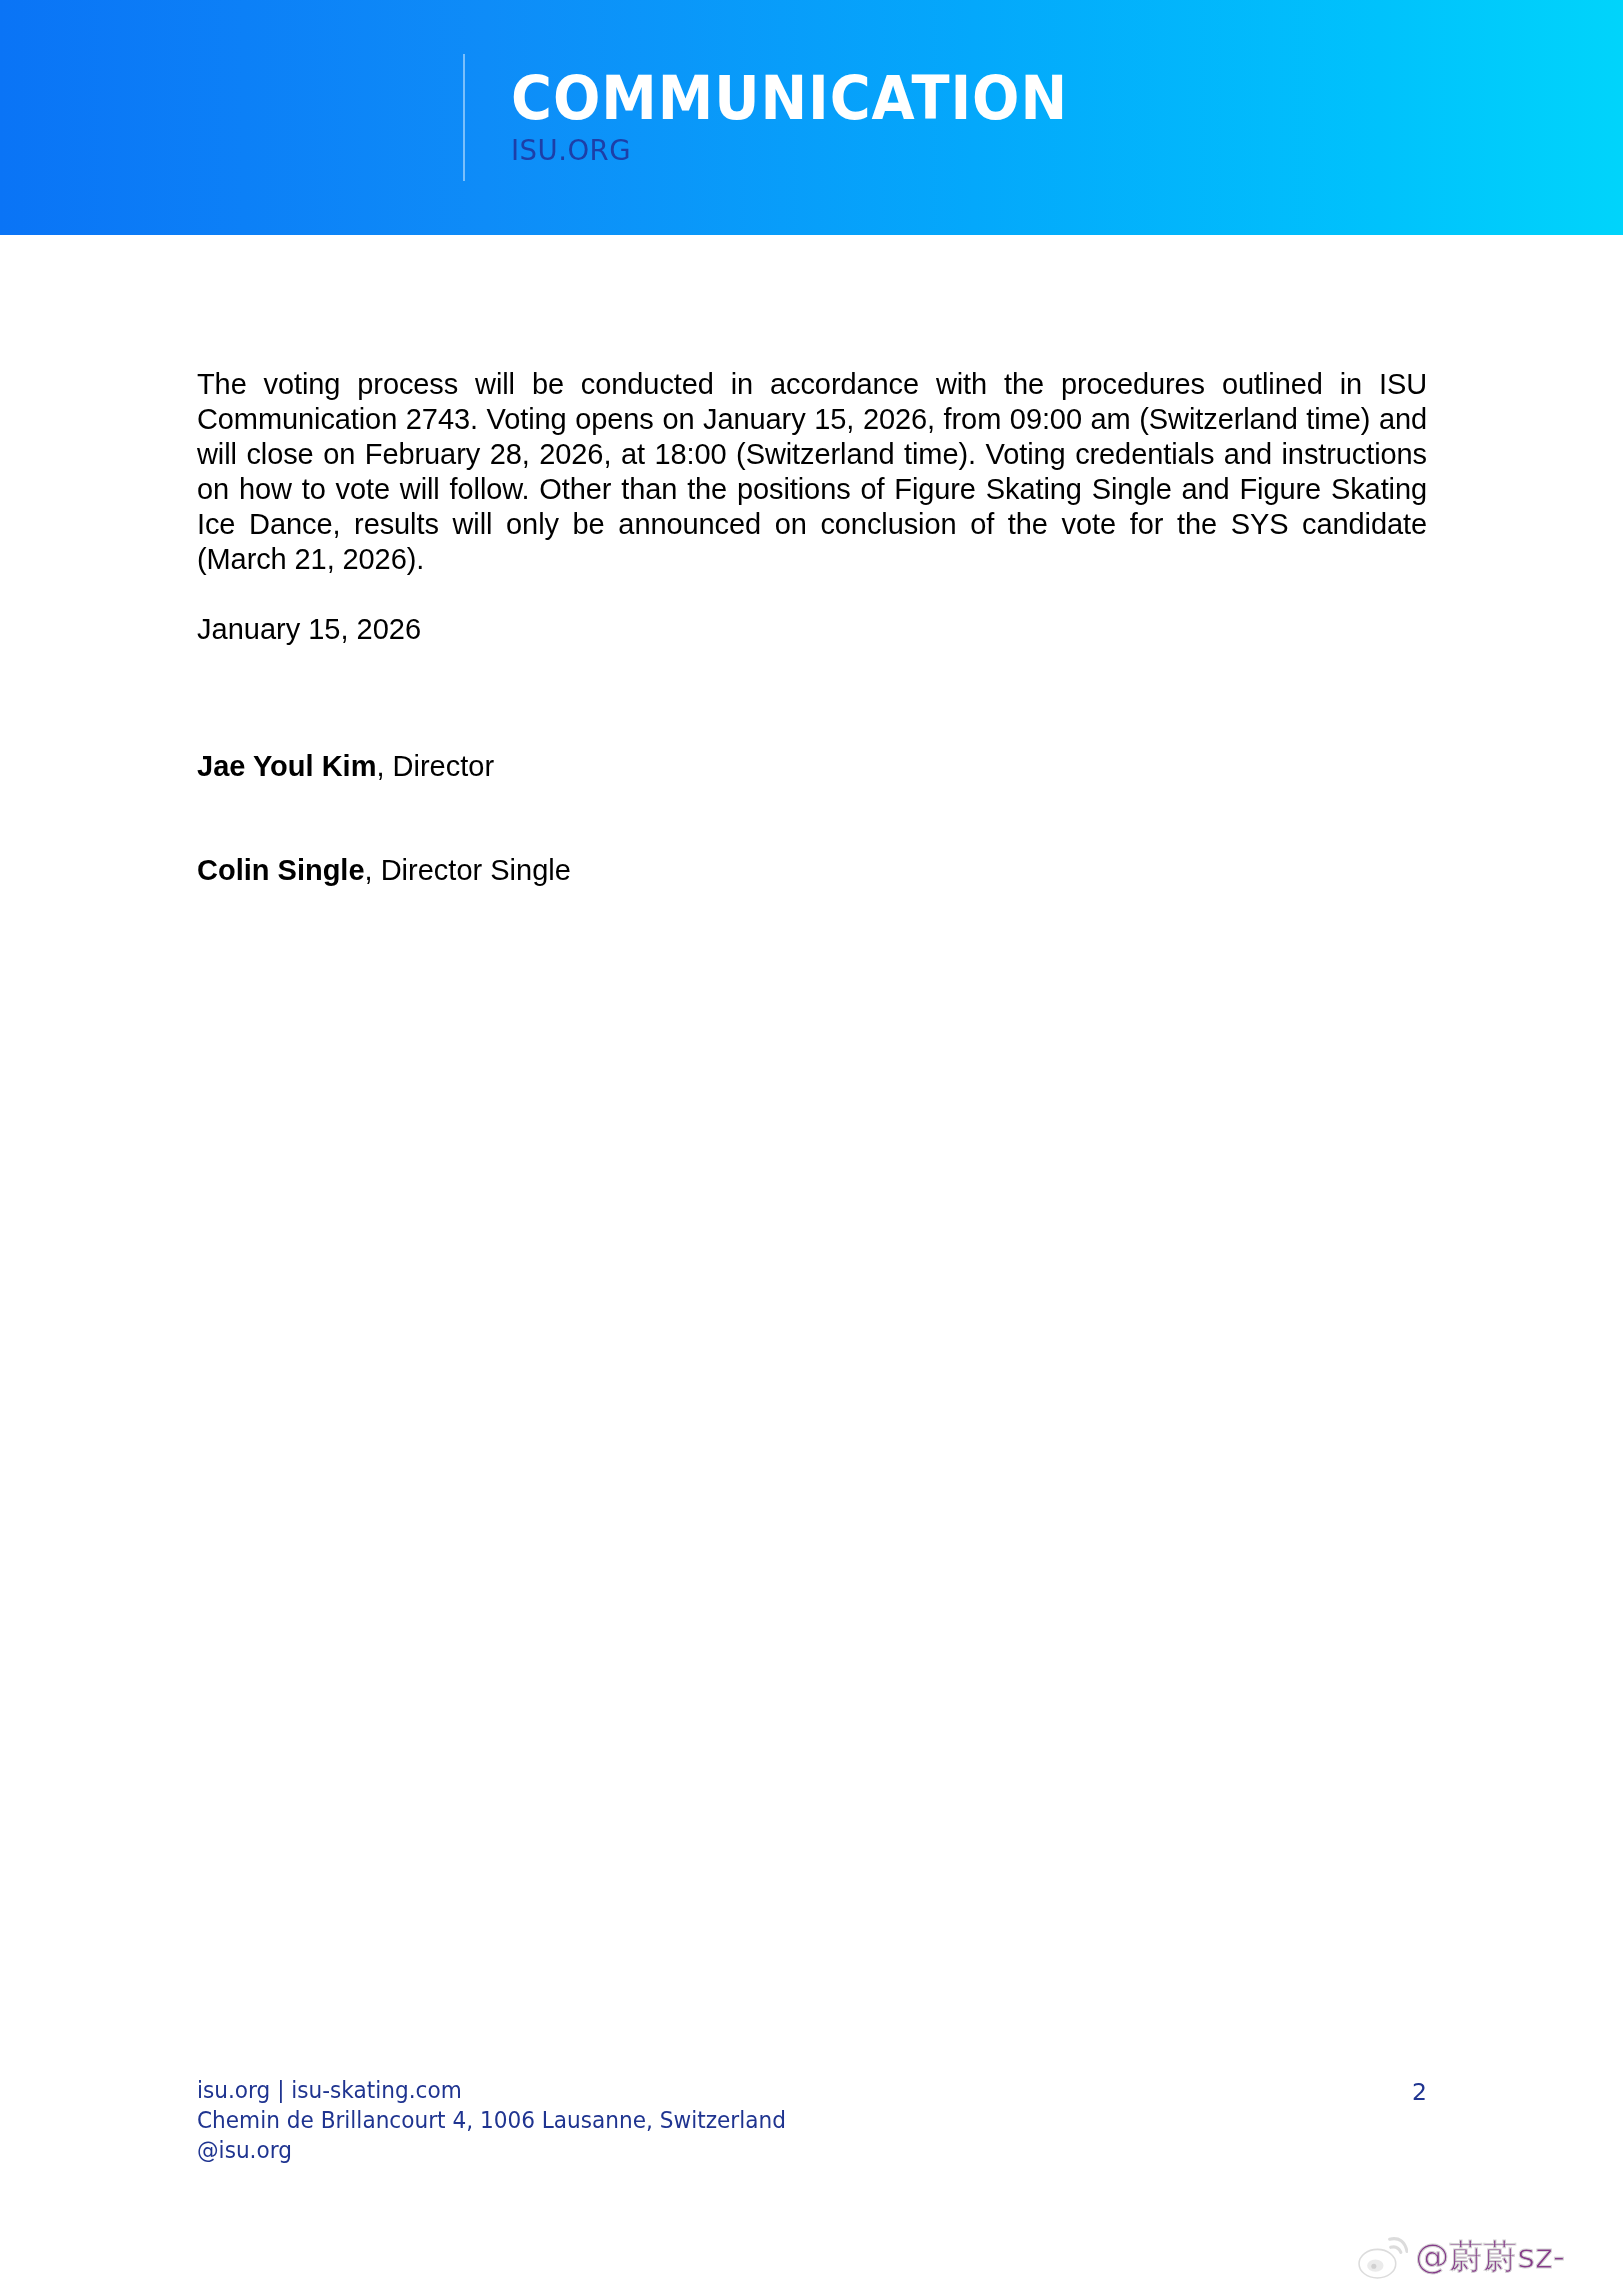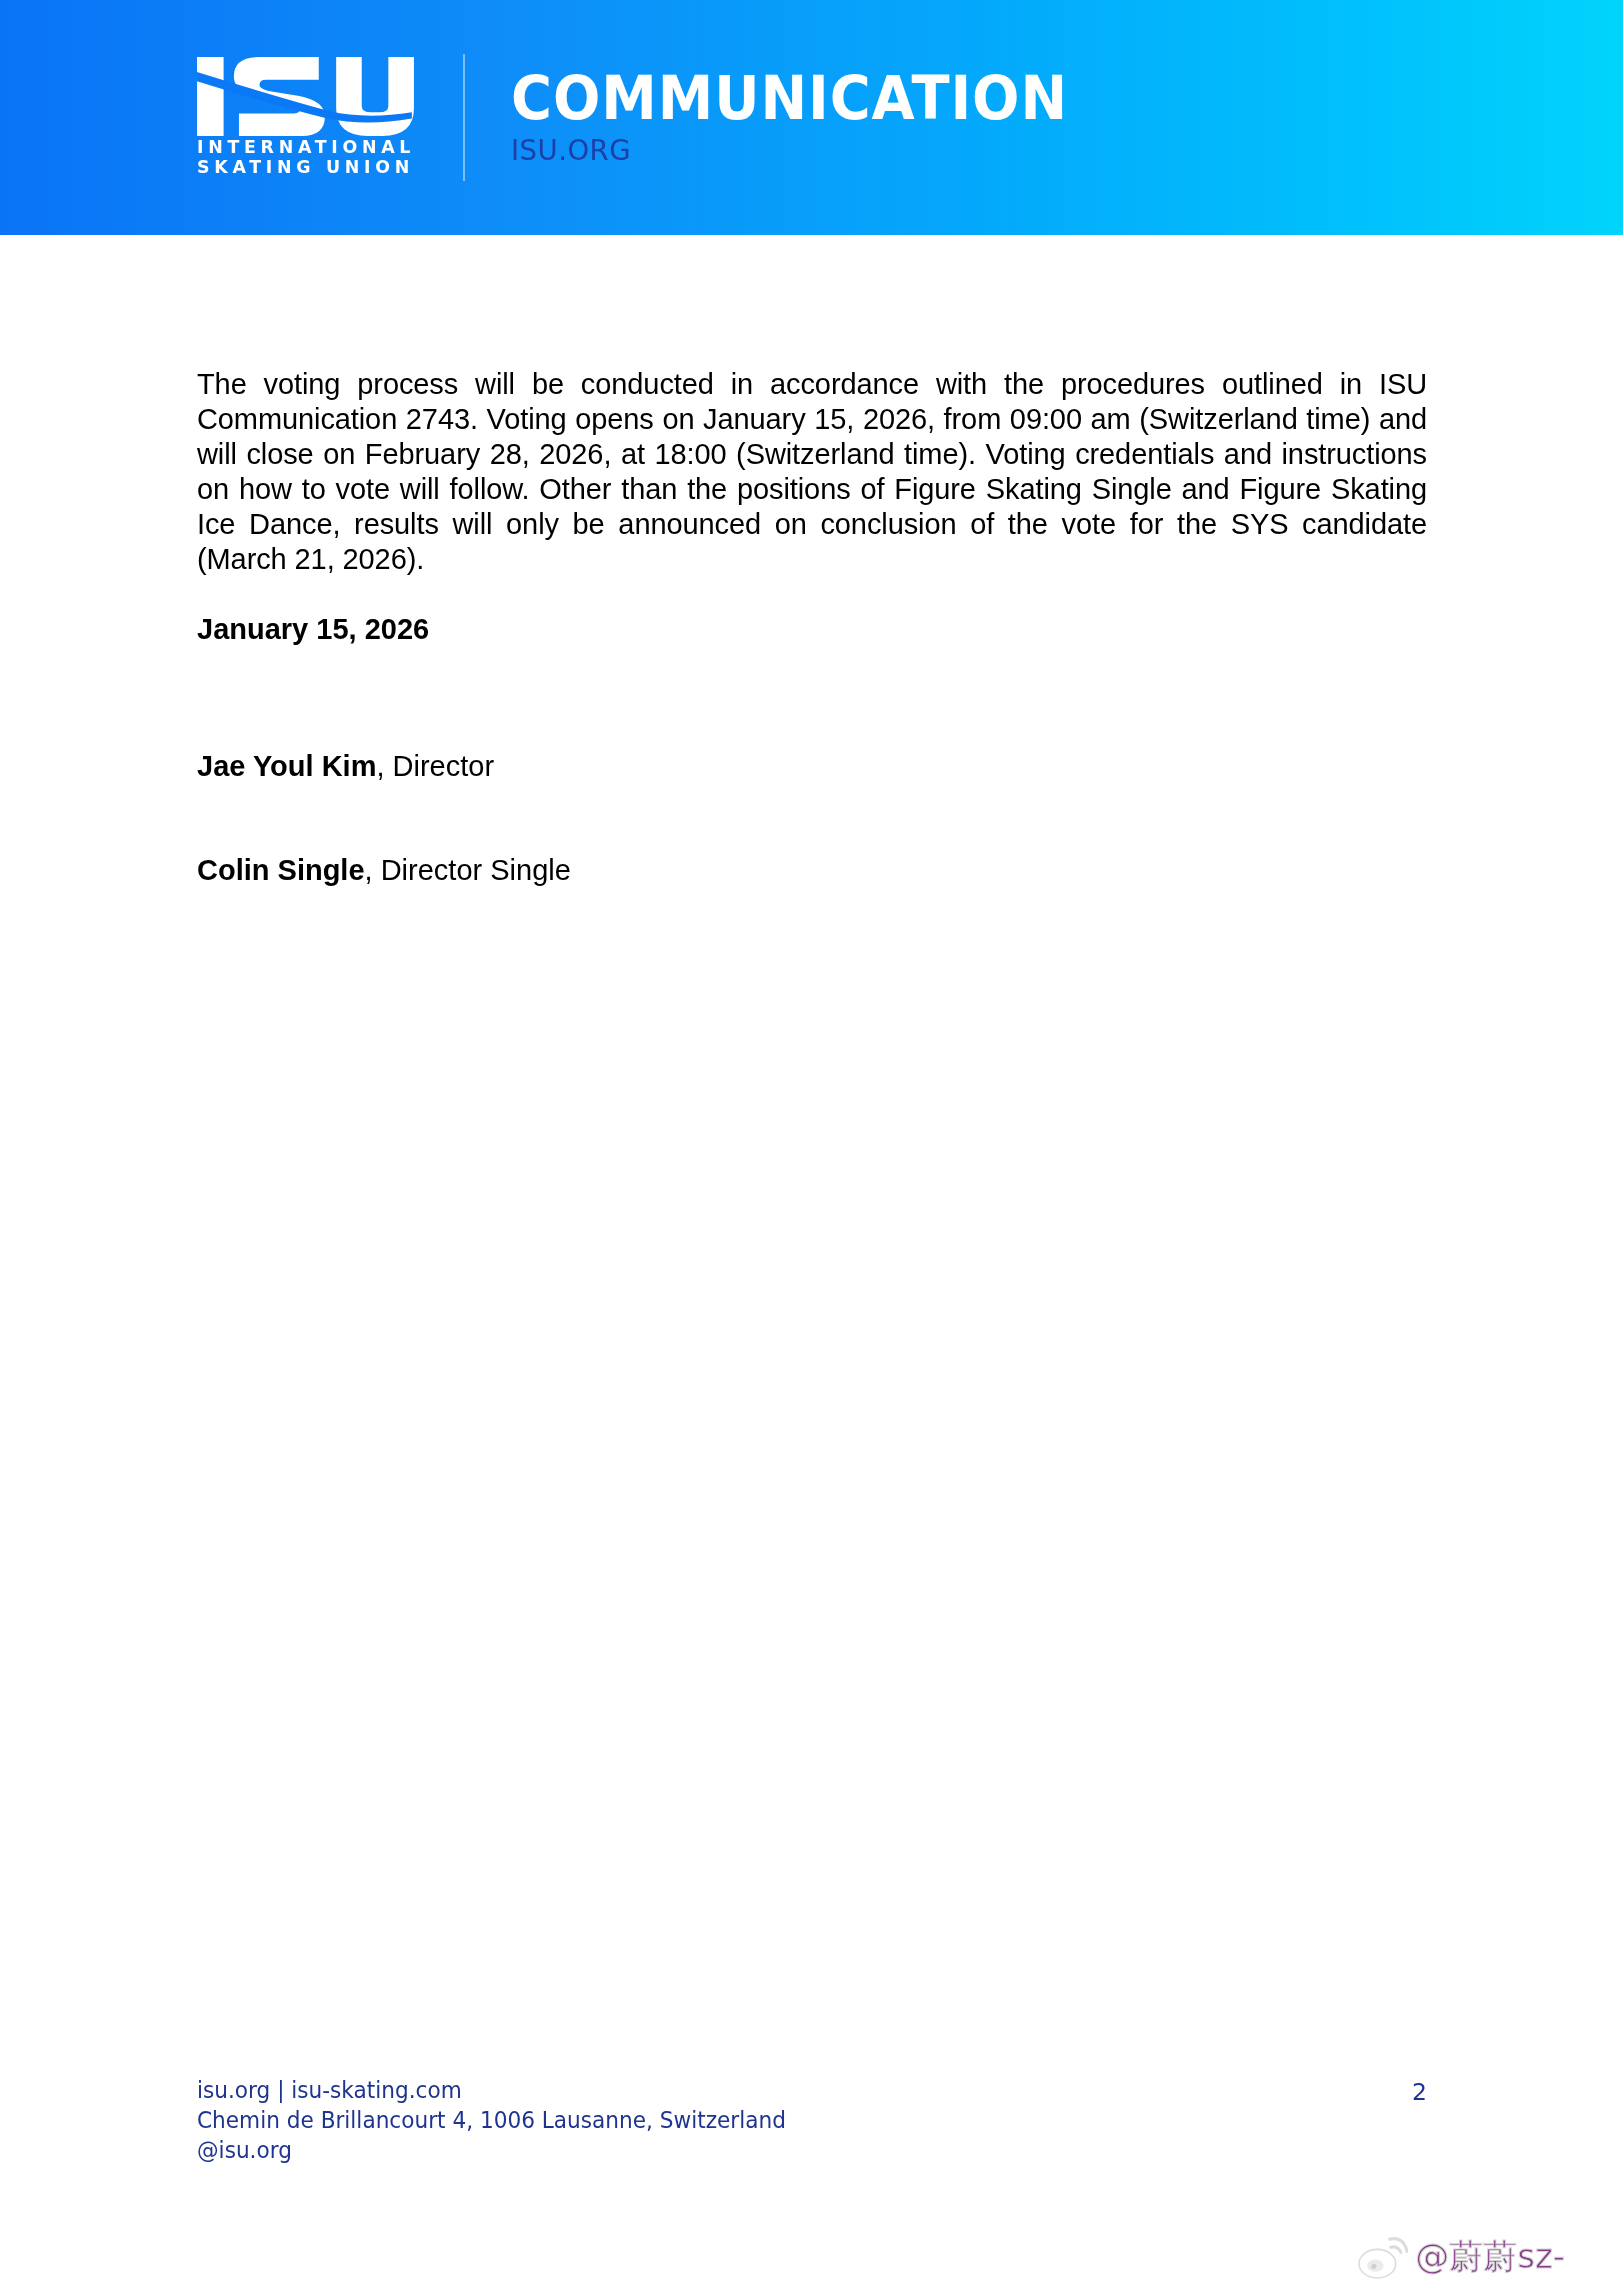--- a/index.html
+++ b/index.html
@@ -90,21 +90,20 @@
       top: 335px;
       line-height: 35px;
       text-align: justify;
       text-align-last: left;
       letter-spacing: -0.1px;
       margin-top: 32px;
     }
     .date-line {
       top: 611px;
       line-height: 36px;
-      font-weight: bold;
     }
     .sig1 {
       top: 748px;
       line-height: 36px;
     }
     .sig2 {
       top: 852px;
       line-height: 36px;
     }
     .sig-name { font-weight: bold; margin-top: 32px; }
@@ -146,34 +145,20 @@
       color: #701a75;
       -webkit-text-stroke: 1px #cfcfcf;
       white-space: nowrap;
       line-height: 51px;
     }
   </style>
 </head>
 <body>
 
 <div class="header">
-  <div class="logo">
-    <svg width="220" height="82" viewBox="0 0 430 160">
-
-      <polygon points="0,4 52,4 52,158 0,158" fill="#ffffff"></polygon>
-
-      <path d="M120,4 L238,4 L238,48 L135,48 Q122,48 122,58 Q122,66 140,70 L200,80 Q250,90 250,120 Q250,158 205,158 L82,158 L82,114 L190,114 Q202,114 202,104 Q202,96 186,93 L128,84 Q72,74 72,42 Q72,4 120,4 Z" fill="#ffffff"></path>
-
-      <path d="M272,4 L322,4 L322,100 Q322,112 340,112 L356,112 Q374,112 374,100 L374,4 L424,4 L424,104 Q424,158 362,158 L334,158 Q272,158 272,104 Z" fill="#ffffff"></path>
-
-      <path d="M-10,30 Q150,80 260,110 Q330,126 420,112 L420,124 Q330,140 255,124 Q150,98 -10,48 Z" fill="#0b78f6"></path>
-    </svg>
-    <div class="logo-sub l1">INTERNATIONAL</div>
-    <div class="logo-sub l2">SKATING UNION</div>
-  </div>
   <div class="divider"></div>
   <div class="comm-title">COMMUNICATION</div>
   <div class="comm-site">ISU.ORG</div>
 </div>
 
 <div class="content body-para">The voting process will be conducted in accordance with the procedures outlined in ISU Communication 2743. Voting opens on January 15, 2026, from 09:00 am (Switzerland time) and will close on February 28, 2026, at 18:00 (Switzerland time). Voting credentials and instructions on how to vote will follow. Other than the positions of Figure Skating Single and Figure Skating Ice Dance, results will only be announced on conclusion of the vote for the SYS candidate (March 21, 2026).</div>
 
 <div class="content date-line">January 15, 2026</div>
 
 <div class="content sig1">

